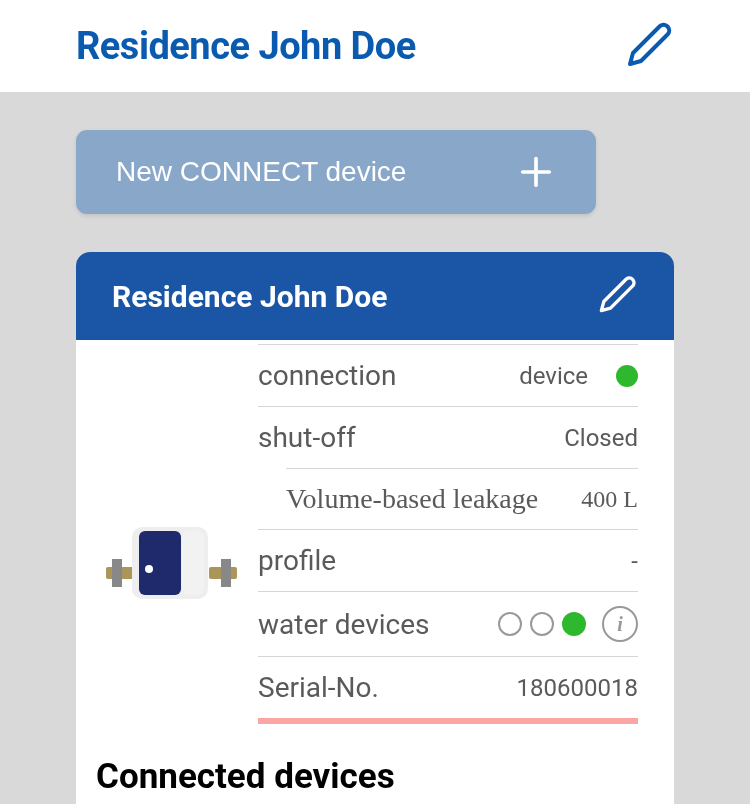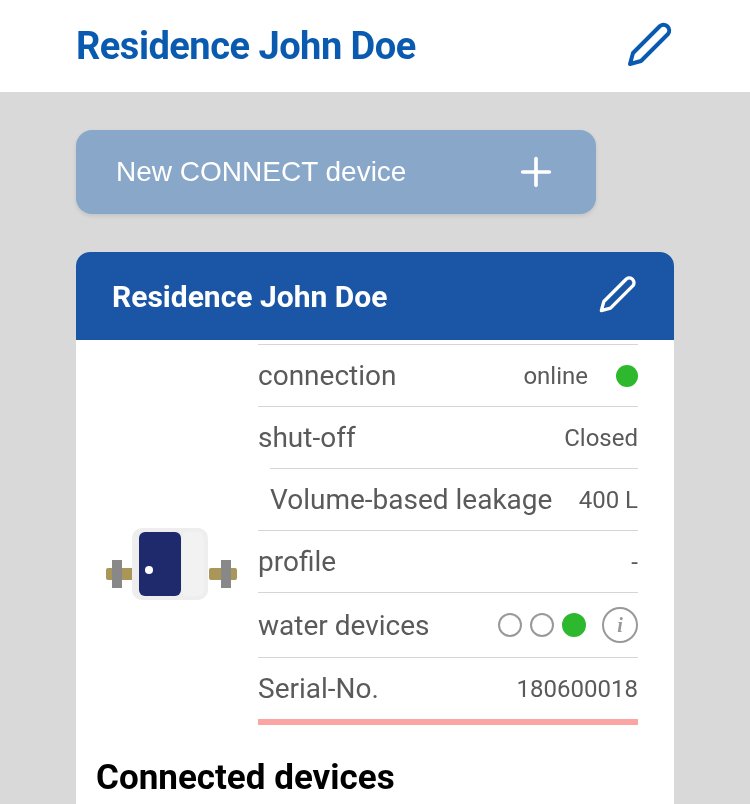--- a/index.html
+++ b/index.html
@@ -27,21 +27,21 @@
       color: #0a5bb0;
       cursor: pointer;
     }
     .content {
       padding: 38px 76px 24px 76px;
     }
     .new-device-btn {
       background: #89a8c9;
       color: #ffffff;
       border: none;
-      border-radius: 16px;
+      border-radius: 11px;
       padding: 22px 40px 22px 40px;
       width: 520px;
       display: inline-flex;
       align-items: center;
       justify-content: space-between;
       font-size: 28px;
       font-weight: 500;
       cursor: pointer;
       box-shadow: 0 2px 4px rgba(0,0,0,0.1);
     }
@@ -86,21 +86,22 @@
       align-items: center;
       justify-content: space-between;
       border-top: 1px solid #d5d5d5;
       padding: 14px 0;
       min-height: 56px;
     }
     .detail-row.last {
       border-bottom: 6px solid #fca5a5;
     }
     .detail-row.indent {
-      margin-left: 12px;
+      margin-left: 28px;
+      font-family: Liberation Serif, serif;
     }
     .detail-label {
       color: #5a5a5a;
       font-size: 28px;
     }
     .detail-value {
       color: #5a5a5a;
       font-size: 24px;
       display: flex;
       align-items: center;
@@ -201,21 +202,21 @@
           <rect x="35" y="12" width="42" height="64" rx="6" fill="#1e2a6b"></rect>
           <rect x="78" y="12" width="22" height="64" rx="6" fill="#f2f2f2"></rect>
           <circle cx="45" cy="50" r="4" fill="#ffffff"></circle>
         </svg>
       </div>
 
       <div class="details">
         <div class="detail-row">
           <div class="detail-label">connection</div>
           <div class="detail-value">
-            <span>online</span>
+            <span>device</span>
             <span class="status-dot"></span>
           </div>
         </div>
         <div class="detail-row">
           <div class="detail-label">shut-off</div>
           <div class="detail-value">Closed</div>
         </div>
         <div class="detail-row indent">
           <div class="detail-label">Volume-based leakage</div>
           <div class="detail-value">400 L</div>

